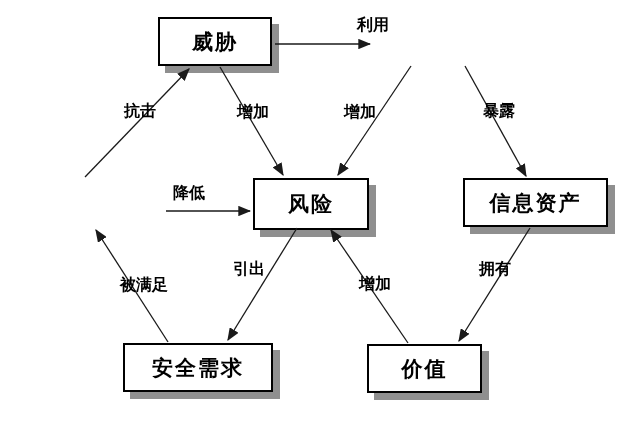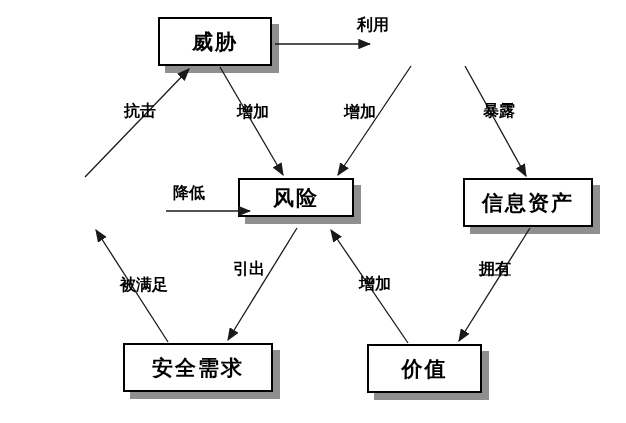--- a/index.html
+++ b/index.html
@@ -47,22 +47,22 @@
     white-space: nowrap;
     z-index: 3;
   }
 </style>
 </head>
 <body>
 
 <div class="stage">
 
   <div class="node" style="left:158px; top:17px;  width:114px; height:49px;">威胁</div>
-  <div class="node" style="left:238px; top:178px; width:116px; height:39px;">风险</div>
-  <div class="node" style="left:463px; top:178px; width:130px; height:49px;">信息资产</div>
+  <div class="node" style="left:253px; top:178px; width:116px; height:52px;">风险</div>
+  <div class="node" style="left:463px; top:178px; width:145px; height:49px;">信息资产</div>
   <div class="node" style="left:123px; top:343px; width:150px; height:49px;">安全需求</div>
   <div class="node" style="left:367px; top:344px; width:115px; height:49px;">价值</div>
 
   <svg class="edge-layer" width="626" height="423" viewBox="0 0 626 423">
     <defs>
       <marker id="arrow" viewBox="0 0 10 8" refX="9" refY="4" markerWidth="10" markerHeight="8" orient="auto">
         <path d="M0,0 L10,4 L0,8 Z" fill="#1a1a1a"></path>
       </marker>
     </defs>
     <g stroke="#1a1a1a" stroke-width="1.3" fill="none">
@@ -81,15 +81,15 @@
 
   <div class="elabel" style="left:329px; top:25px;margin-left:44px;">利用</div>
   <div class="elabel" style="left:140px; top:111px;">抗击</div>
   <div class="elabel" style="left:253px; top:112px;">增加</div>
   <div class="elabel" style="left:360px; top:112px;">增加</div>
   <div class="elabel" style="left:499px; top:111px;">暴露</div>
   <div class="elabel" style="left:189px; top:193px;">降低</div>
   <div class="elabel" style="left:144px; top:285px;">被满足</div>
   <div class="elabel" style="left:249px; top:269px;">引出</div>
   <div class="elabel" style="left:375px; top:284px;">增加</div>
-  <div class="elabel" style="left:495px; top:269px;text-decoration:underline;">拥有</div>
+  <div class="elabel" style="left:495px; top:269px;">拥有</div>
 
 </div>
 
 </body></html>

